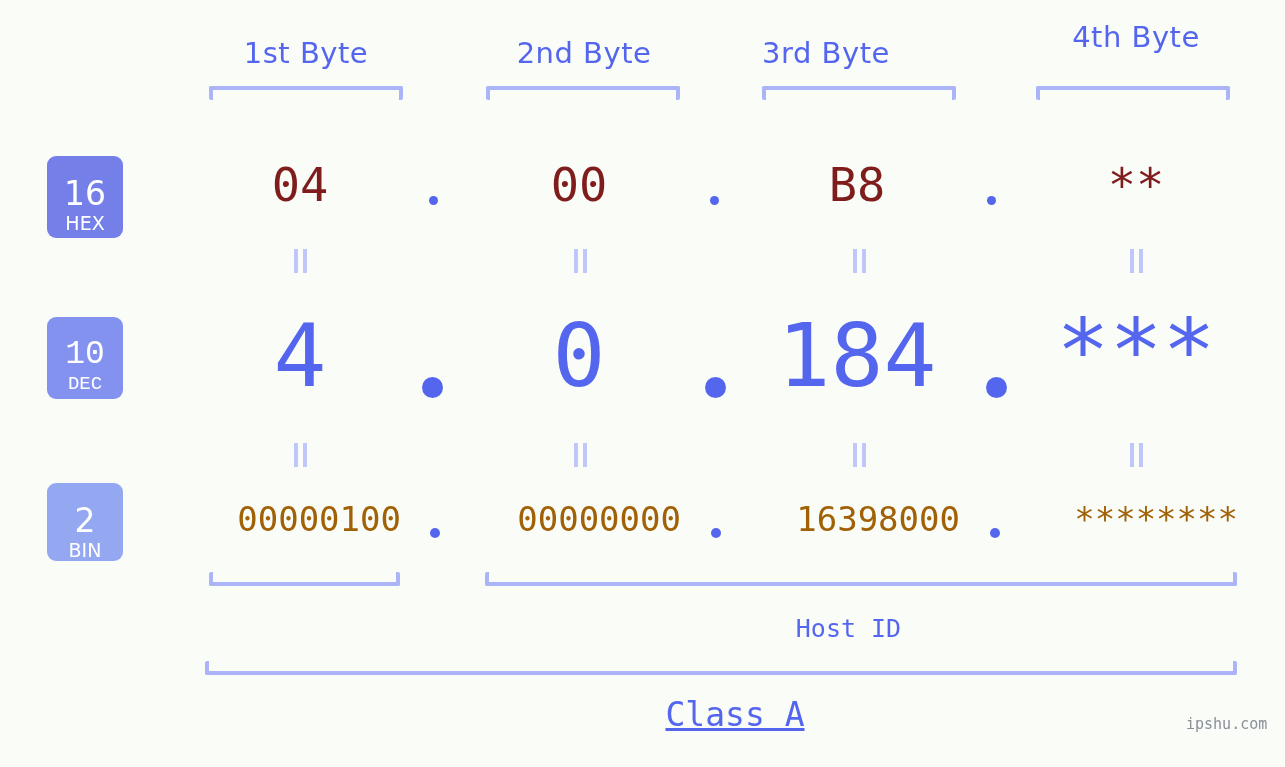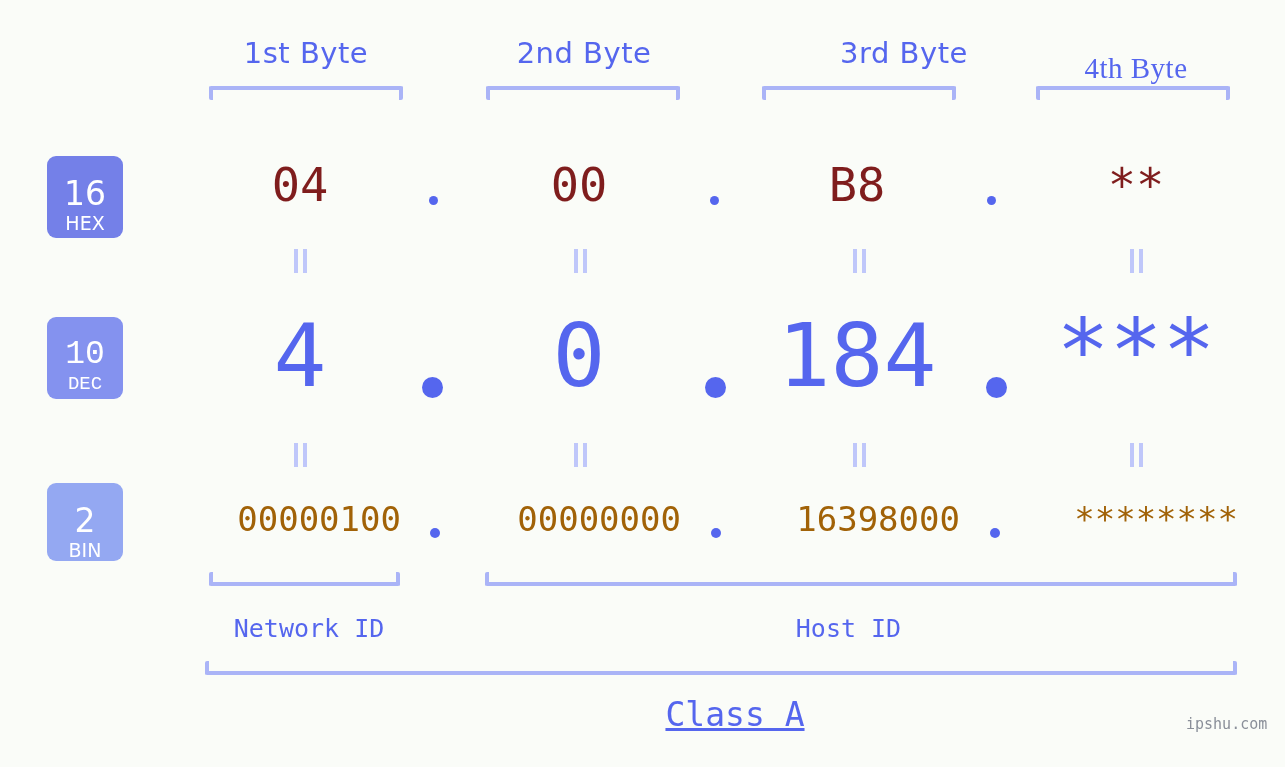--- a/index.html
+++ b/index.html
@@ -147,22 +147,22 @@
     white-space: nowrap;
   }
 </style>
 </head>
 <body>
 
 <div class="stage">
 
   <div class="byte-head" style="left:206px; top:36px; width:200px;">1st Byte</div>
   <div class="byte-head" style="left:486px; top:36px; width:196px;">2nd Byte</div>
-  <div class="byte-head" style="left:806px; top:36px; width:196px;">3rd Byte</div>
-  <div class="byte-head" style="left:1036px; top:52px; width:200px;font-family:Liberation Serif, serif;">4th Byte</div>
+  <div class="byte-head" style="left:728px; top:36px; width:196px;">3rd Byte</div>
+  <div class="byte-head" style="left:1036px; top:20px; width:200px;">4th Byte</div>
 
   <div class="bracket-down" style="left:209px; top:86px; width:194px; height:14px;"></div>
   <div class="bracket-down" style="left:486px; top:86px; width:194px; height:14px;"></div>
   <div class="bracket-down" style="left:762px; top:86px; width:194px; height:14px;"></div>
   <div class="bracket-down" style="left:1036px; top:86px; width:194px; height:14px;"></div>
 
   <div class="badge" style="left:47px; top:156px; height:82px; background:#7480e8;">
     <span class="num">16</span>
     <span class="word">HEX</span>
   </div>
@@ -237,21 +237,20 @@
     <div class="cell" style="left:481px; top:500px; width:200px;">00000000</div>
     <div class="dot dot-bin" style="left:711px; top:528px;"></div>
     <div class="cell" style="left:760px; top:500px; width:200px;">16398000</div>
     <div class="dot dot-bin" style="left:990px; top:528px;"></div>
     <div class="cell" style="left:1038px; top:500px; width:200px;">********</div>
   </div>
 
   <div class="bracket-up" style="left:209px; top:572px; width:191px; height:14px;"></div>
   <div class="bracket-up" style="left:485px; top:572px; width:752px; height:14px;"></div>
 
-  <div class="sec-label" style="left:204px; top:614px; width:210px;">Network ID</div>
   <div class="sec-label" style="left:746px; top:614px; width:205px;">Host ID</div>
 
   <div class="bracket-up" style="left:205px; top:661px; width:1032px; height:14px;"></div>
   <div class="class-label" style="left:595px; top:695px; width:280px;">Class A</div>
 
   <div class="watermark" style="left:1186px; top:715px;">ipshu.com</div>
 
 </div>
 
 </body></html>

